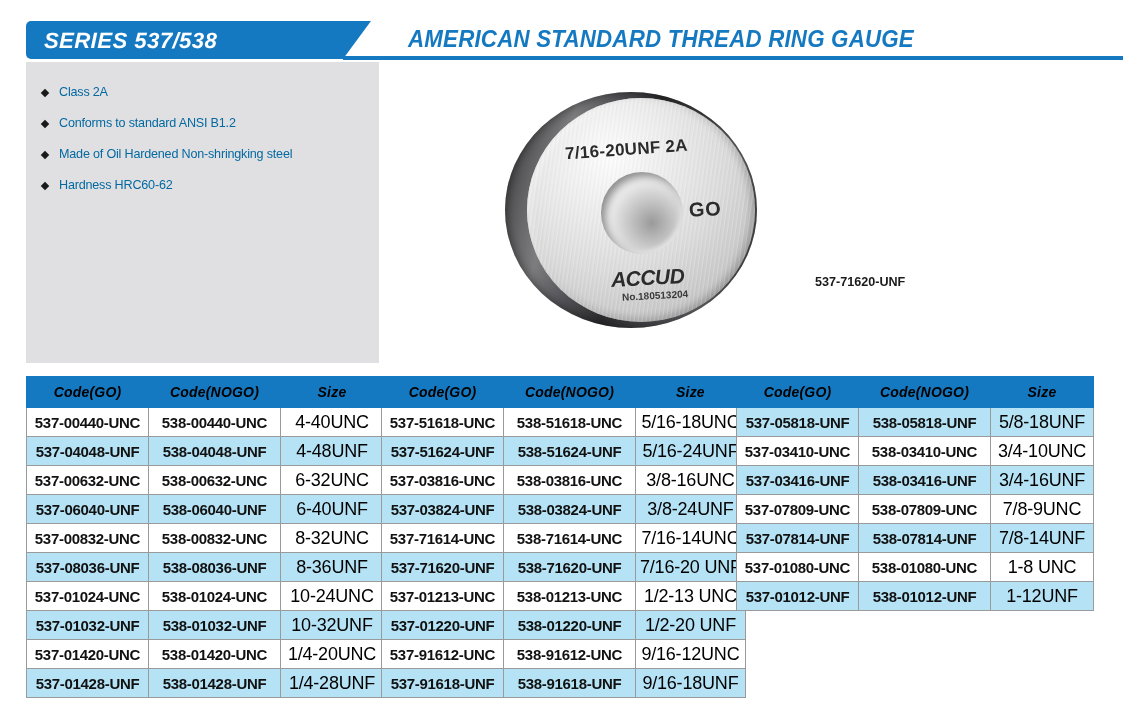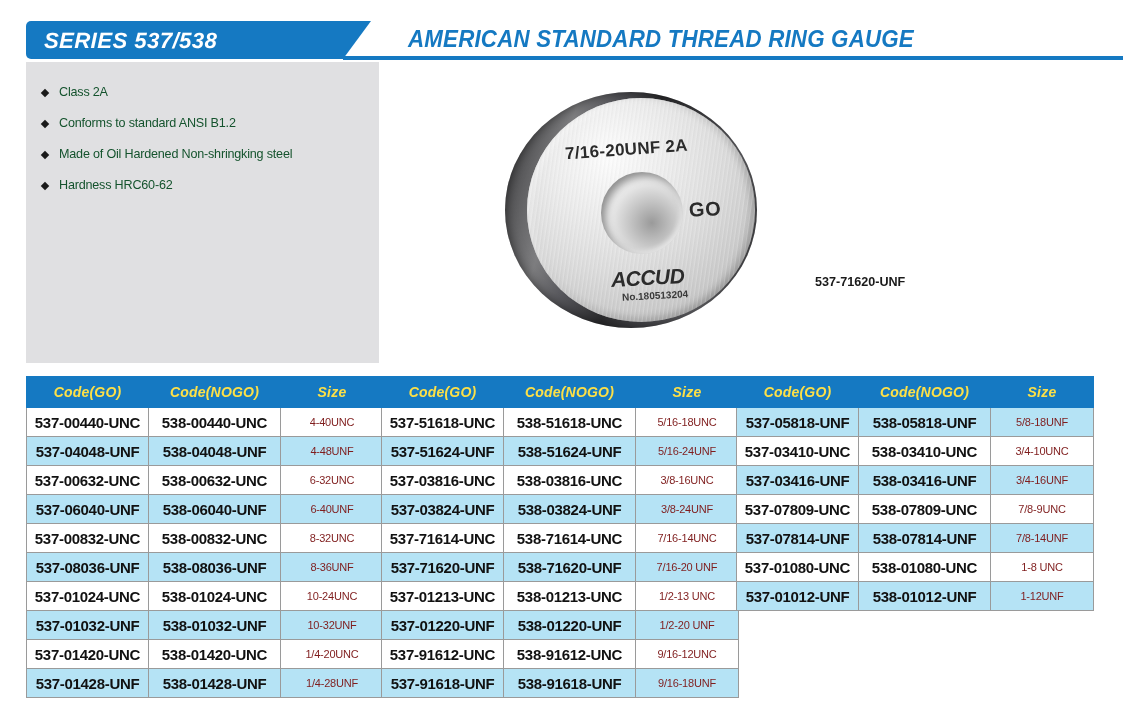--- a/index.html
+++ b/index.html
@@ -82,21 +82,21 @@
     top: 23px;
     margin: 0;
     padding: 0;
     list-style: none;
   }
   .feature-item {
     position: relative;
     padding-left: 17px;
     margin-bottom: 17px;
     font-size: 12.6px;
-    color: #14532d;
+    color: #0369a1;
     white-space: nowrap;
     letter-spacing: -0.2px;
   }
   .bullet-icon {
     position: absolute;
     left: 0;
     top: 5px;
     width: 6px;
     height: 6px;
     background: #1a1a1a;
@@ -214,42 +214,42 @@
   .spec-table td {
     border: 1px solid #9a9a9a;
     height: 28px;
     padding: 0 4px;
     text-align: center;
     white-space: nowrap;
     overflow: hidden;
   }
   .spec-table th {
     background: #1579c2;
-    color: #fde047;
+    color: #000000;
     font-size: 14px;
     font-weight: bold;
     font-style: italic;
     letter-spacing: 0.2px;
     border-color: #1579c2;
     height: 30px;
   }
   .col-go    { width: 113px; }
   .col-nogo  { width: 123px; }
   .col-size  { width: 94px;  }
 
   .spec-table td.code-cell {
     font-size: 15px;
     font-weight: bold;
     color: #111111;
     letter-spacing: -0.3px;
   }
   .spec-table td.size-cell {
-    font-size: 11px;
+    font-size: 18px;
     font-weight: normal;
-    color: #7f1d1d;
+    color: #000000;
     letter-spacing: -0.2px;
   }
   .spec-table tr.row-odd td  { background: #ffffff; }
   .spec-table tr.row-even td { background: #b5e3f5; }
 </style>
 </head>
 <body>
 
 <div id="header">
   <div id="series-tag">

